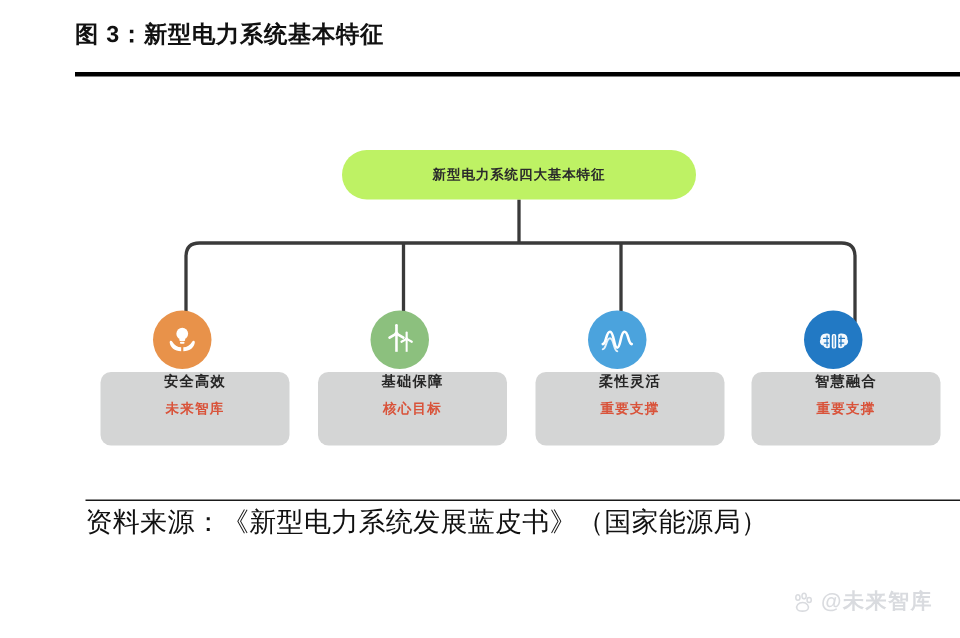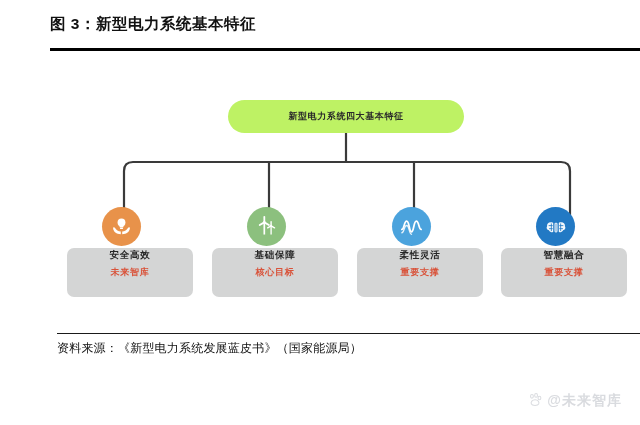--- a/index.html
+++ b/index.html
@@ -65,26 +65,26 @@
     font-size:9px;color:#d9533a;font-weight:bold;letter-spacing:0.8px;
     line-height:14px;margin-top:3px;
   }
   
   .source-rule{
     position:absolute;left:57px;top:333px;width:583px;height:1.3px;
     background:#1a1a1a;
   }
   .source-text{
     position:absolute;left:57px;top:339px;
-    font-size:12px;color:#111111;letter-spacing:0.2px;
+    font-size:18px;color:#111111;letter-spacing:0.2px;
     white-space:nowrap;line-height:18px;
   }
   .watermark{
     position:absolute;right:18px;top:392px;
-    display:flex;align-items:flex-start;gap:4px;
+    display:flex;align-items:center;gap:4px;
     color:#d8dade;
     font-size:14px;font-weight:bold;letter-spacing:1px;
     opacity:0.95;
     white-space:nowrap;
   }
   .watermark svg{display:block;}
 </style>
 </head>
 <body>
 

